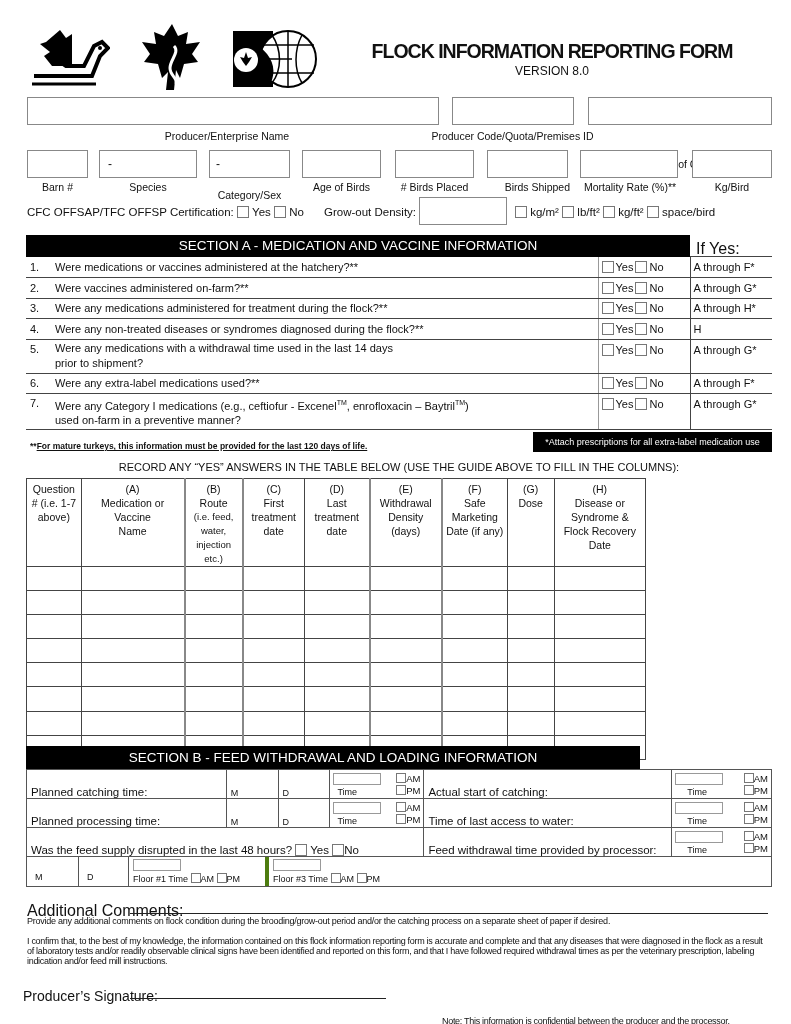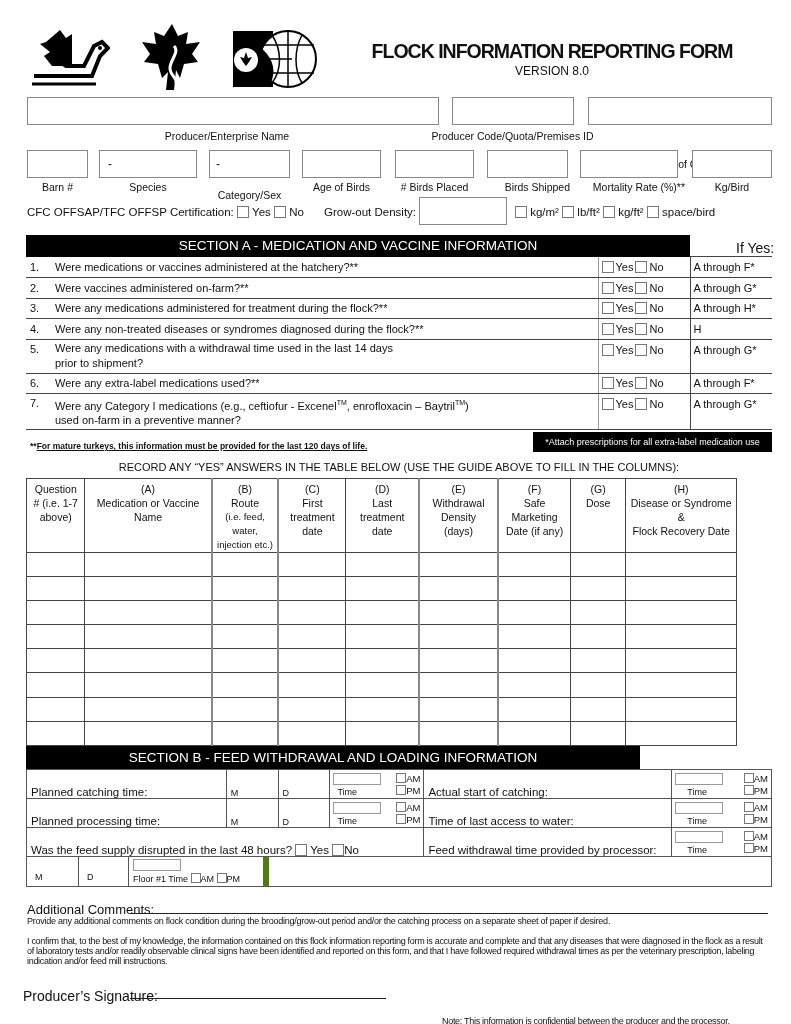--- a/index.html
+++ b/index.html
@@ -17,21 +17,21 @@
   .row-line { font-size: 11.5px; }
   .sec-head { position: absolute; background: #000; color: #fff; font-size: 13.5px; text-align: center; }
   .qtable { position: absolute; left: 26px; top: 257px; width: 746px; border-collapse: collapse; font-size: 11px; }
   .qtable td { border-bottom: 1px solid #444; padding: 0 3px; height: 20.5px; vertical-align: middle; }
   .qtable td.num { width: 26px; padding-left: 4px; }
   .qtable td.yn { width: 92px; border-left: 1px solid #999; white-space: nowrap; padding-left: 3px; }
   .qtable td.ify { width: 82px; border-left: 1px solid #444; white-space: nowrap; }
   .qtable tr.tall td { height: 26px; }
   .qtable tr.tall td.yn, .qtable tr.tall td.ify { vertical-align: top; padding-top: 4px; }
   .yesno { margin-right: 2px; margin-left: 2px; }
-  .dtable { position: absolute; left: 26px; top: 478px; width: 711px; border-collapse: collapse; font-size: 10.5px; }
+  .dtable { position: absolute; left: 26px; top: 478px; width: 620px; border-collapse: collapse; font-size: 10.5px; }
   .dtable th { border: 1px solid #444; font-weight: normal; vertical-align: top; padding: 3px 2px 0 2px; line-height: 14px; height: 69px; text-align: center; }
   .dtable td { border: 1px solid #444; height: 24.1px; }
   .dtable th.vg, .dtable td.vg { border-left: 2px solid #888; border-right: 2px solid #888; }
   .btable { position: absolute; left: 26px; top: 769px; width: 746px; border-collapse: collapse; font-size: 11.5px; }
   .btable td { border: 1px solid #555; padding: 0 4px; vertical-align: bottom; height: 29px; }
   .small { font-size: 9px; }
   .tbox { display: inline-block; border: 1px solid #999; width: 48px; height: 12px; }
   .ampm { font-size: 9.5px; line-height: 12px; }
   .footer { position: absolute; font-size: 9px; }
 </style>
@@ -79,41 +79,41 @@
 <div class="box" style="left:487px;top:150px;width:81px;height:28px;"></div>
 <div class="box" style="left:580px;top:150px;width:98px;height:28px;"></div>
 <div class="box" style="left:692px;top:150px;width:80px;height:28px;"></div>
 
 <div class="lbl" style="left:27px;top:181px;width:61px;">Barn #</div>
 <div class="lbl" style="left:99px;top:181px;width:98px;">Species</div>
 <div class="lbl" style="left:209px;top:181px;width:81px;margin-top:8px;">Category/Sex</div>
 <div class="lbl" style="left:302px;top:181px;width:79px;">Age of Birds</div>
 <div class="lbl" style="left:392px;top:181px;width:85px;"># Birds Placed</div>
 <div class="lbl" style="left:485px;top:181px;width:85px;text-align:right;">Birds Shipped</div>
-<div class="lbl" style="left:575px;top:181px;width:110px;text-align:right;">Mortality Rate (%)**</div>
+<div class="lbl" style="left:575px;top:181px;width:110px;">Mortality Rate (%)**</div>
 <div class="lbl" style="left:692px;top:181px;width:80px;">Kg/Bird</div>
 
 <div class="abs row-line" style="left:27px;top:206px;white-space:nowrap;">
   <span>CFC OFFSAP/TFC OFFSP Certification:</span>
   <span class="cb"></span>
   <span>Yes</span>
   <span class="cb"></span>
   <span>No</span>
 </div>
 <div class="abs row-line" style="left:324px;top:206px;">Grow-out Density:</div>
 <div class="box" style="left:419px;top:197px;width:88px;height:28px;"></div>
 <div class="abs row-line" style="left:515px;top:206px;white-space:nowrap;">
   <span class="cb"></span> <span>kg/m²</span>
   <span class="cb"></span> <span>lb/ft²</span>
   <span class="cb"></span> <span>kg/ft²</span>
   <span class="cb"></span> <span>space/bird</span>
 </div>
 
 <div class="sec-head" style="left:26px;top:235px;width:664px;height:22px;line-height:22px;">SECTION A - MEDICATION AND VACCINE INFORMATION</div>
-<div class="abs" style="left:736px;top:240px;font-size:14px;">If Yes:</div>
+<div class="abs" style="left:696px;top:240px;font-size:16px;">If Yes:</div>
 <div class="abs" style="left:690px;top:256px;width:82px;border-bottom:1px solid #444;"></div>
 
 <table class="qtable">
   <tbody>
       <tr>
     <td class="num">1.</td>
     <td>Were medications or vaccines administered at the hatchery?**</td>
     <td class="yn"><span class="cb"></span><span class="yesno">Yes</span><span class="cb"></span><span class="yesno">No</span></td>
     <td class="ify">A through F*</td>
   </tr>
@@ -385,25 +385,29 @@
         <div class="ampm"><span class="cbsm"></span><span>AM</span><br><span class="cbsm"></span><span>PM</span></div>
       </div>
     </td>
   </tr>
 </tbody>
   </table>
 
 <div class="abs" style="left:26px;top:857px;width:746px;height:30px;border:1px solid #555;border-top:none;display:flex;font-size:11.5px;">
   <div class="small" style="width:52px;padding:15px 0 0 8px;border-right:1px solid #555;">M</div>
   <div class="small" style="width:50px;padding:15px 0 0 8px;border-right:1px solid #555;">D</div>
-  <div style="width:140px;padding:2px 4px;border-right:6px solid #4d7c0f;font-size:9px;">
+  <div style="width:140px;padding:2px 4px;border-right:4px solid #4d7c0f;font-size:9px;">
     <span class="tbox"></span><br>
     <span>Floor #1 Time</span> <span class="cbsm"></span><span>AM</span> <span class="cbsm"></span><span>PM</span>
   </div>
+  <div style="flex:1;padding:2px 4px;font-size:9px;">
+    <span class="tbox"></span><br>
+    <span>Floor #3 Time</span> <span class="cbsm"></span><span>AM</span> <span class="cbsm"></span><span>PM</span>
+  </div>
 </div>
 
-<div class="abs" style="left:27px;top:902px;font-size:13px;">Additional Comments:</div>
+<div class="abs" style="left:27px;top:902px;font-size:16px;">Additional Comments:</div>
 <div class="abs" style="left:130px;top:913px;width:638px;border-bottom:1px solid #222;"></div>
 <div class="footer" style="left:27px;top:916px;width:750px;white-space:nowrap;letter-spacing:-0.25px;">Provide any additional comments on flock condition during the brooding/grow-out period and/or the catching process on a separate sheet of paper if desired.</div>
 <div class="footer" style="left:27px;top:936px;width:742px;line-height:10px;letter-spacing:-0.3px;">I confirm that, to the best of my knowledge, the information contained on this flock information reporting form is accurate and complete and that any diseases that were diagnosed in the flock as a result of laboratory tests and/or readily observable clinical signs have been identified and reported on this form, and that I have followed required withdrawal times as per the veterinary prescription, labeling indication and/or feed mill instructions.</div>
 <div class="abs" style="left:23px;top:988px;font-size:14px;">Producer’s Signature:</div>
 <div class="abs" style="left:130px;top:998px;width:256px;border-bottom:1px solid #222;"></div>
 <div class="footer" style="left:442px;top:1008px;white-space:nowrap;letter-spacing:-0.3px;margin-top:8px;">Note: This information is confidential between the producer and the processor.</div>
 
 </body></html>

